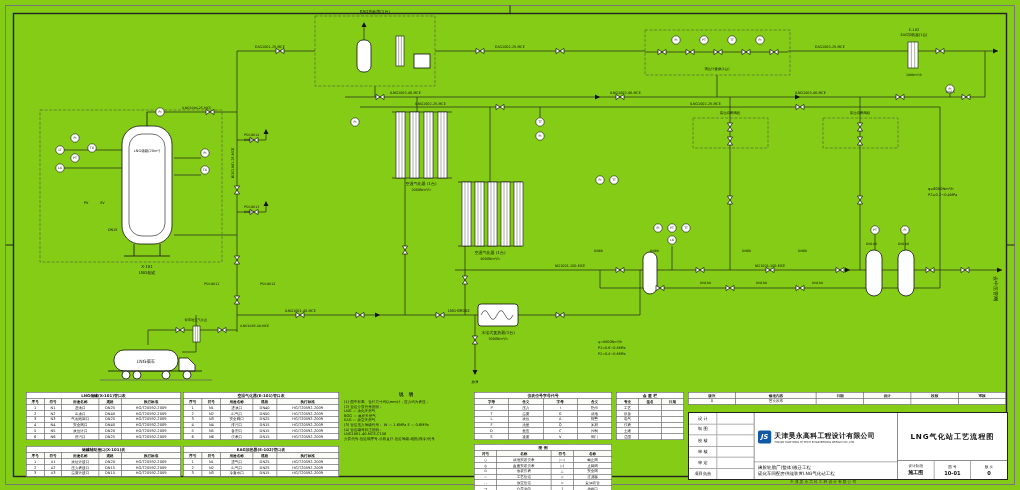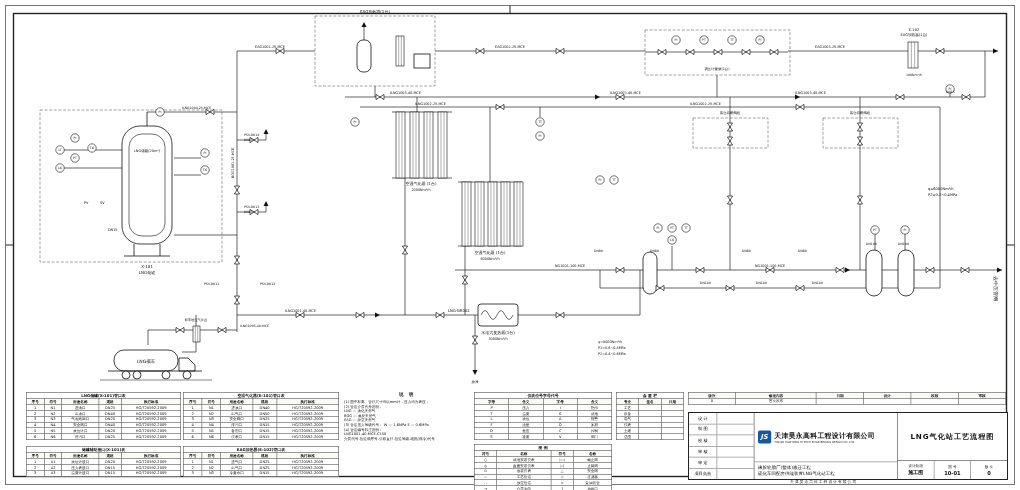--- a/index.html
+++ b/index.html
@@ -1,16 +1,16 @@
 <!DOCTYPE html>
 <html><head>
 <meta charset="utf-8">
 <style>
   html,body{margin:0;padding:0;background:#e8e8e6;}
-  .sheet{position:relative;width:1020px;height:490px;background:#ffffff;font-family:"DejaVu Sans",sans-serif;overflow:hidden;}
+  .sheet{position:relative;width:1020px;height:490px;background:#84cc16;font-family:"DejaVu Sans",sans-serif;overflow:hidden;}
   svg{position:absolute;left:0;top:0;}
   svg text{fill:#111;font-family:"DejaVu Sans",sans-serif;}
   .pipe{fill:none;stroke:#222;stroke-width:.7;}
   .dashed-box{fill:none;stroke:#444;stroke-width:.5;stroke-dasharray:3,1.6;}
   .coil{fill:#fff;stroke:#111;stroke-width:.6;}
   .coil-fin{stroke:#111;stroke-width:.35;}
   .valve{fill:#fff;stroke:#111;stroke-width:.7;}
   .inst{fill:#fff;stroke:#111;stroke-width:.6;}
   .inst-tag{font-size:3.1px;}
   .arrow{fill:#111;stroke:none;}

